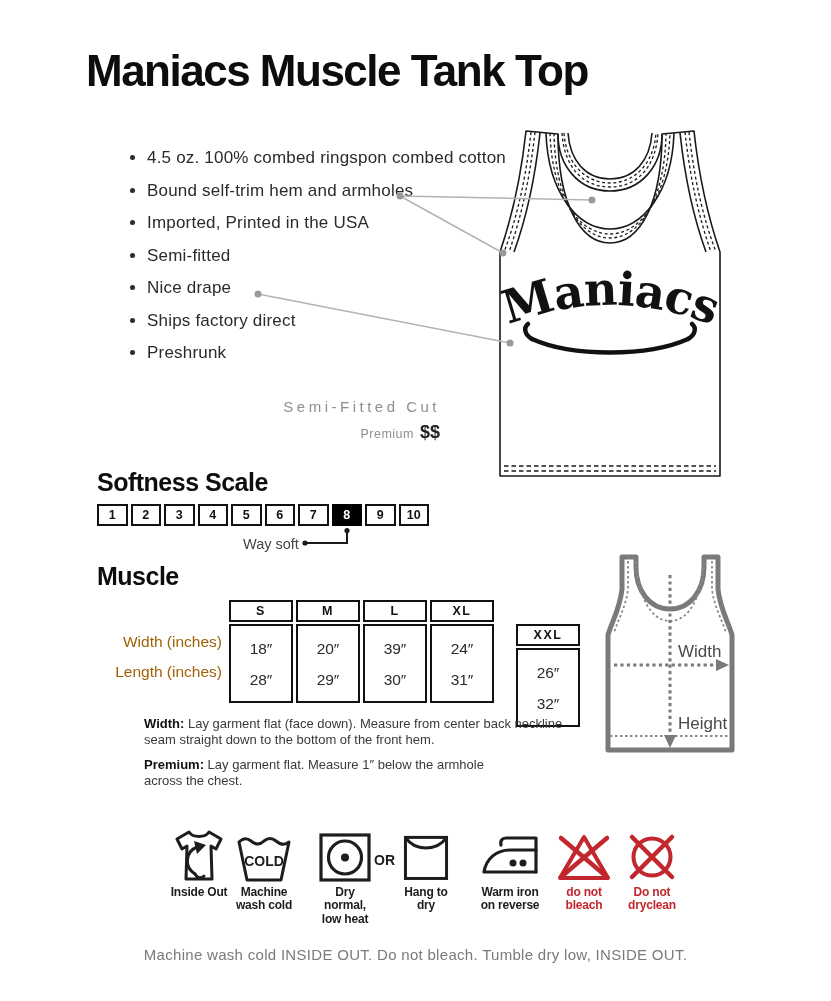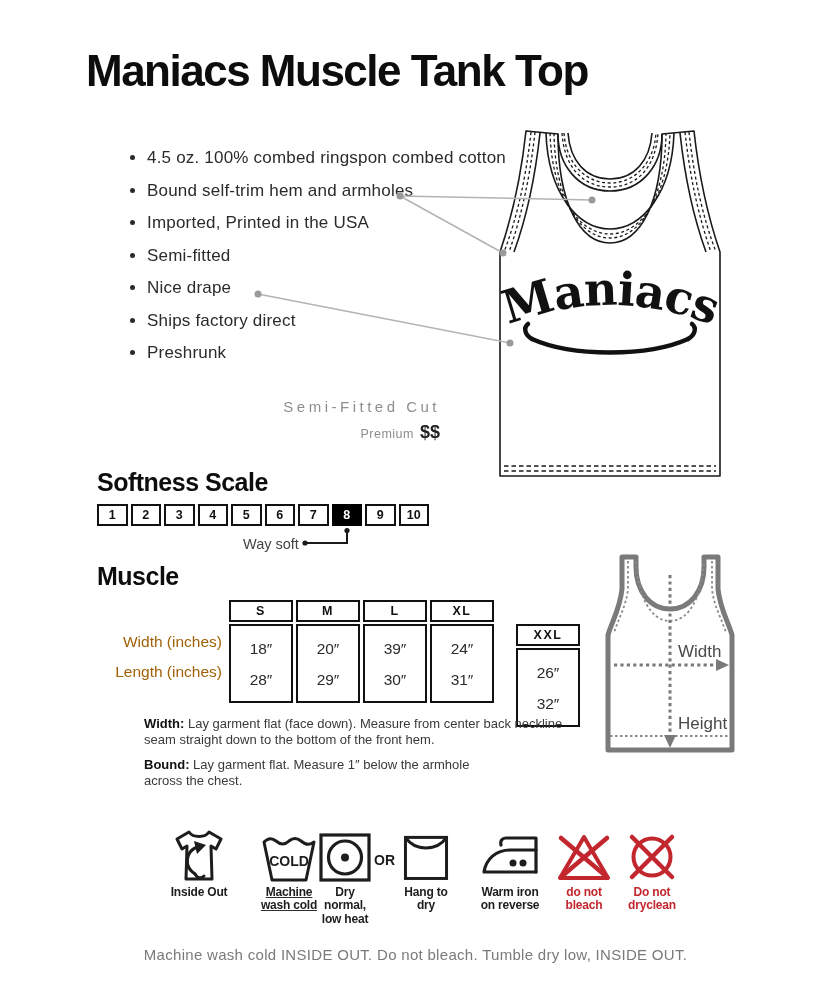--- a/index.html
+++ b/index.html
@@ -216,21 +216,21 @@
   </div>
   <div class="size-col" style="left:516px;margin-top:24px;">
     <div class="hd">XXL</div>
     <div class="bd">
         <div class="v">26″</div>
         <div class="v">32″</div>
       </div>
   </div>
 
   <p class="abs note"><b>Width:</b><span> Lay garment flat (face down). Measure from center back neckline seam straight down to the bottom of the front hem.</span></p>
-  <p class="abs note n2"><b>Bound:</b><span> Lay garment flat. Measure 1″ below the armhole across the chest.</span></p>
+  <p class="abs note n2"><b>Premium:</b><span> Lay garment flat. Measure 1″ below the armhole across the chest.</span></p>
 
   <svg class="abs" style="left:600px; top:553px;" width="140" height="202" viewBox="0 0 140 202">
     <g fill="none" stroke="#7a7a7a" stroke-linejoin="round">
       <path stroke-width="5" fill="#ffffff" d="M 22 4 L 22 36 C 20 56, 12 68, 8 82 L 8 197 L 132 197 L 132 82 C 128 68, 120 56, 118 36 L 118 4 L 104 4 L 104 14 C 104 38, 90 56, 70 56 C 50 56, 36 38, 36 14 L 36 4 Z"></path>
       <g stroke-width="1.8" stroke-dasharray="2.5 2.5" stroke="#8a8a8a">
         <path d="M 28 8 L 28 36 C 26 54, 18 66, 14 80"></path>
         <path d="M 112 8 L 112 36 C 114 54, 122 66, 126 80"></path>
         <path d="M 36 8 C 38 42, 50 68, 70 68 C 90 68, 102 42, 104 8"></path>
         <path d="M 10 183 L 130 183"></path>
       </g>
@@ -250,21 +250,21 @@
       <g fill="none" stroke="#1d1d1b" stroke-width="3" stroke-linejoin="round">
         <path d="M 20 4 C 24 10, 36 10, 40 4 L 52 11 L 47 21 L 42 18 L 43 51 L 17 51 L 18 18 L 13 21 L 8 11 Z"></path>
         <path d="M 26 46 C 15 39, 16 24, 28 19" stroke-linecap="round"></path>
         <path d="M 26 46 C 28 50, 32 51, 35 48" stroke-linecap="round"></path>
       </g>
       <polygon fill="#1d1d1b" points="25,13 37,17 28,26"></polygon>
     </svg>
     <div class="lbl">Inside Out</div>
   </div>
 
-  <div class="care-block" style="left:254px; width:70px;text-decoration:underline;">
+  <div class="care-block" style="left:229px; width:70px;">
     <svg width="62" height="58" viewBox="0 0 60 58" style="margin:0 auto;">
       <path fill="none" stroke="#1d1d1b" stroke-width="3" stroke-linejoin="round" d="M 5 14 Q 11 8 17 13 Q 24 19 30 13 Q 36 8 42 13 Q 49 19 55 14 L 47 52 L 13 52 Z"></path>
       <text x="30" y="38" text-anchor="middle" font-size="14" font-weight="bold" fill="#1d1d1b" font-family="Liberation Sans, sans-serif">COLD</text>
     </svg>
     <div class="lbl">Machine
 wash cold</div>
   </div>
 
   <div class="care-block" style="left:314px; width:62px;">
     <svg width="60" height="58" viewBox="0 0 60 58" style="margin:0 auto;">

